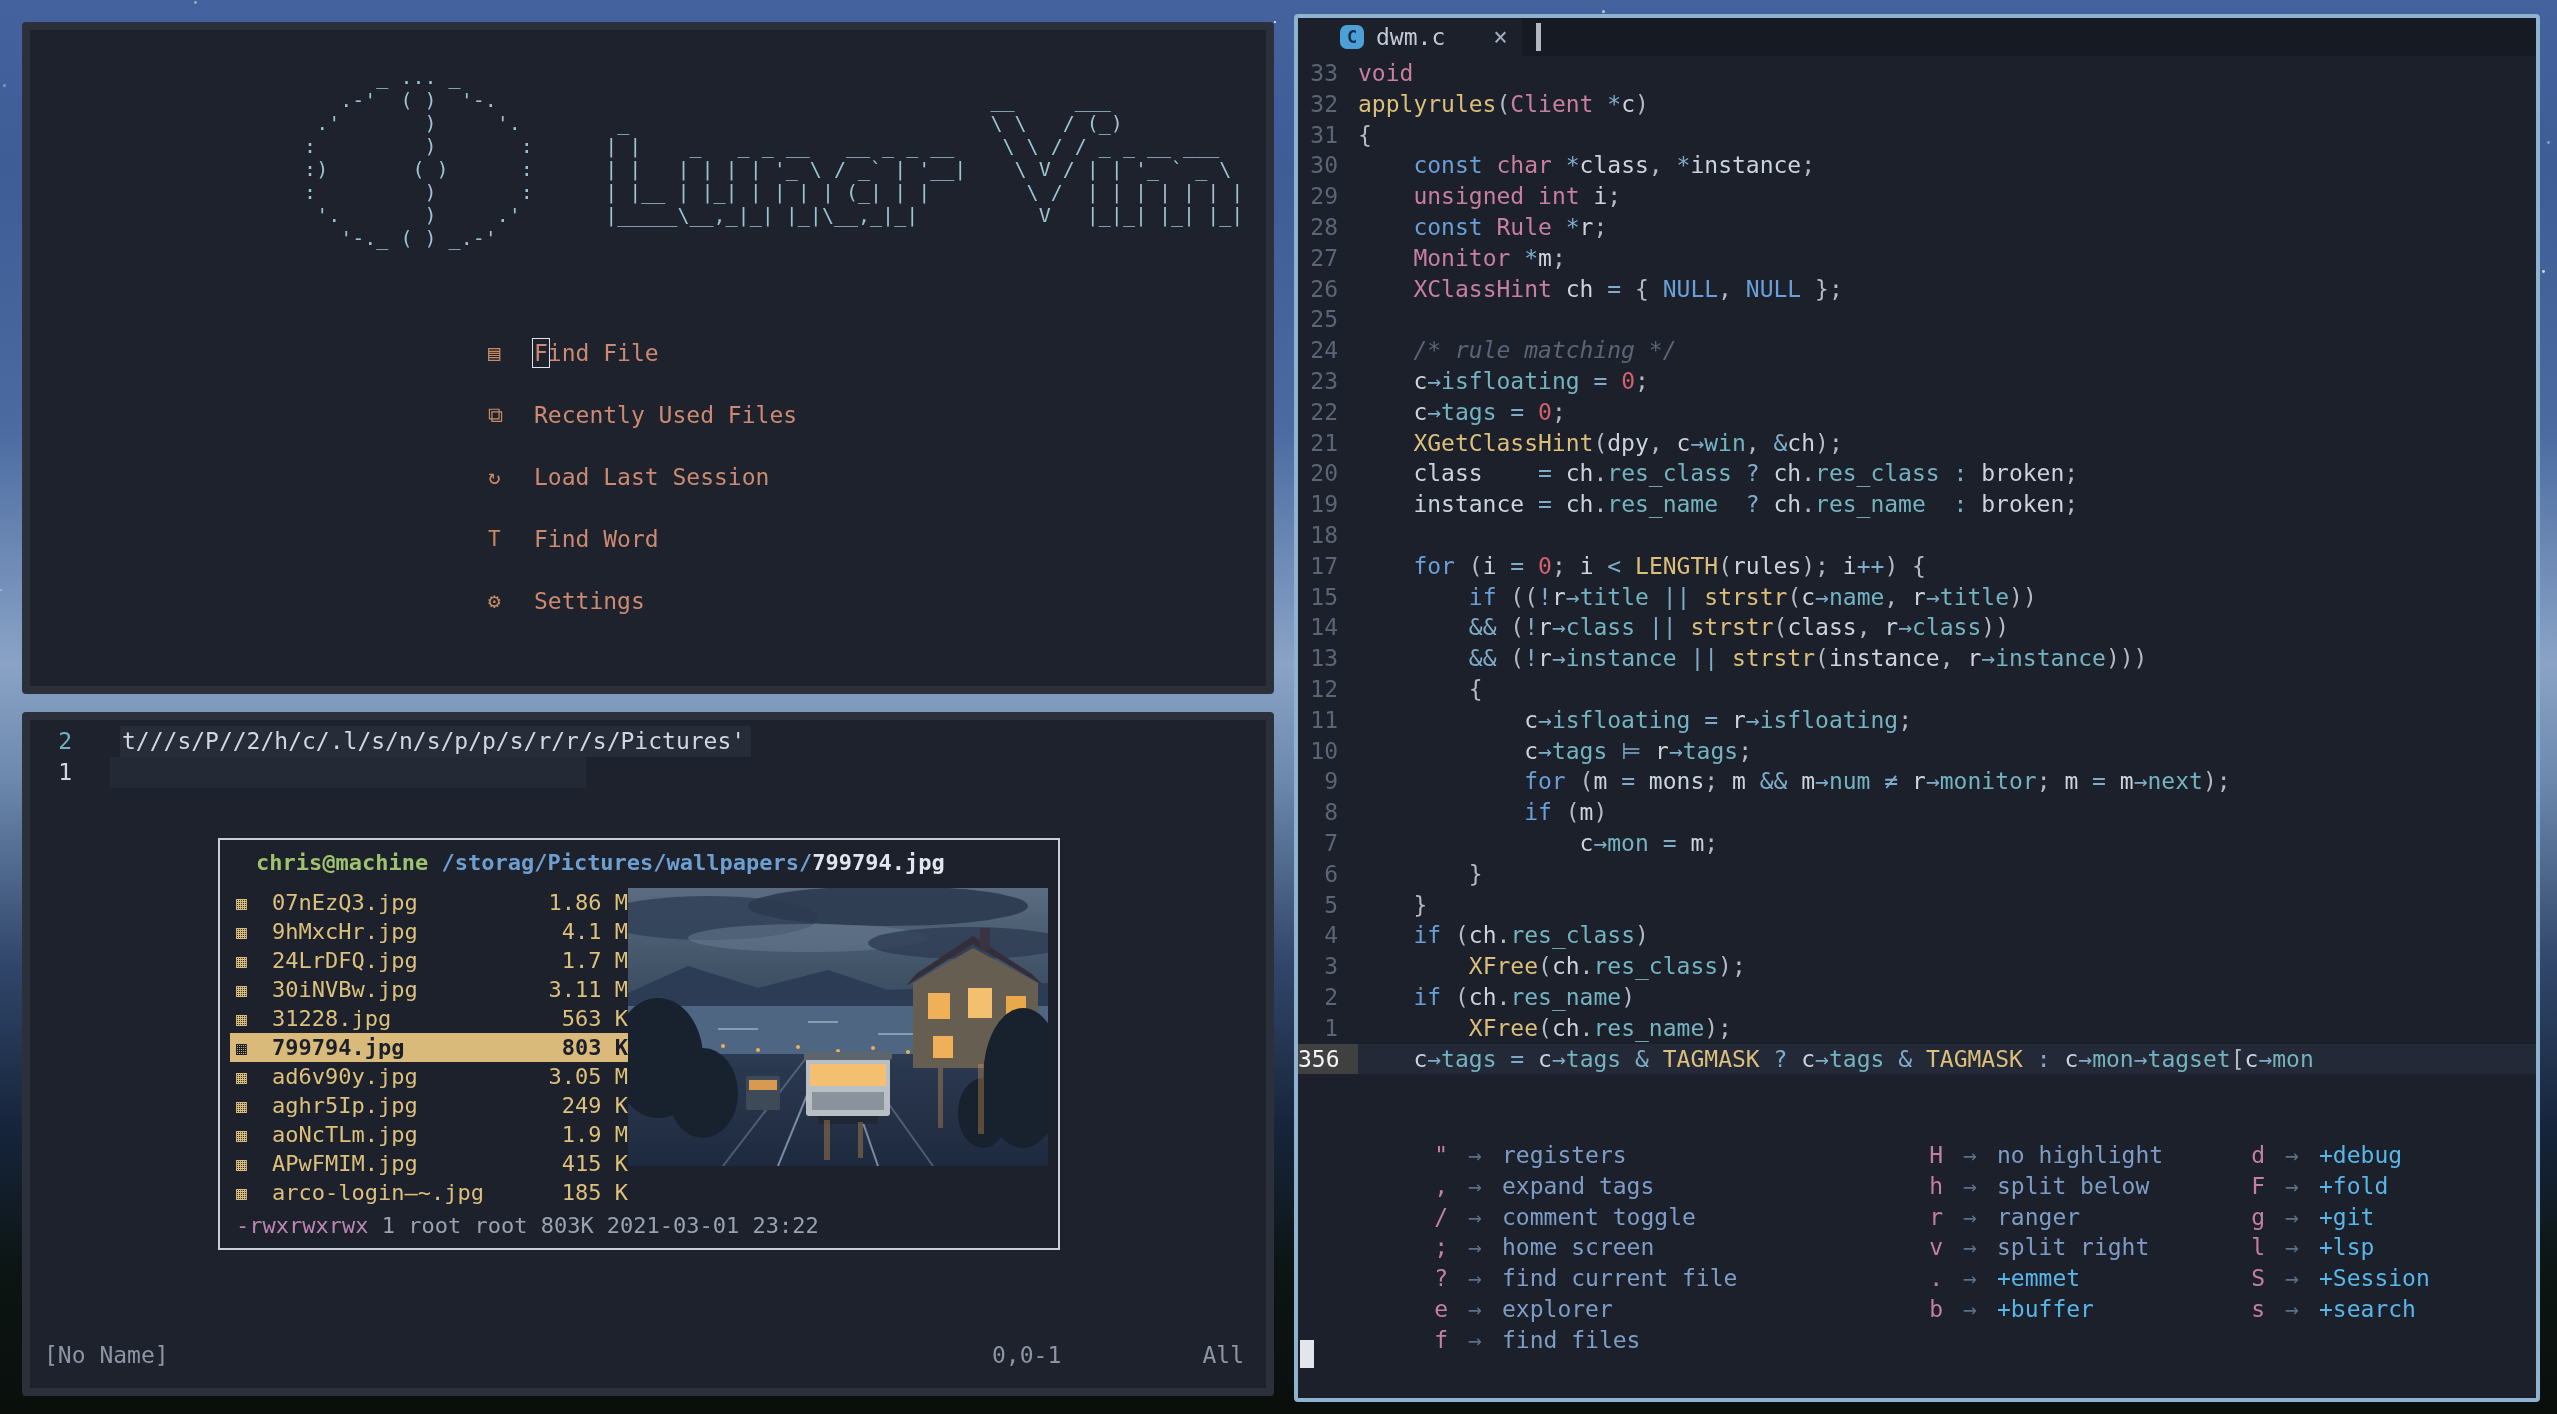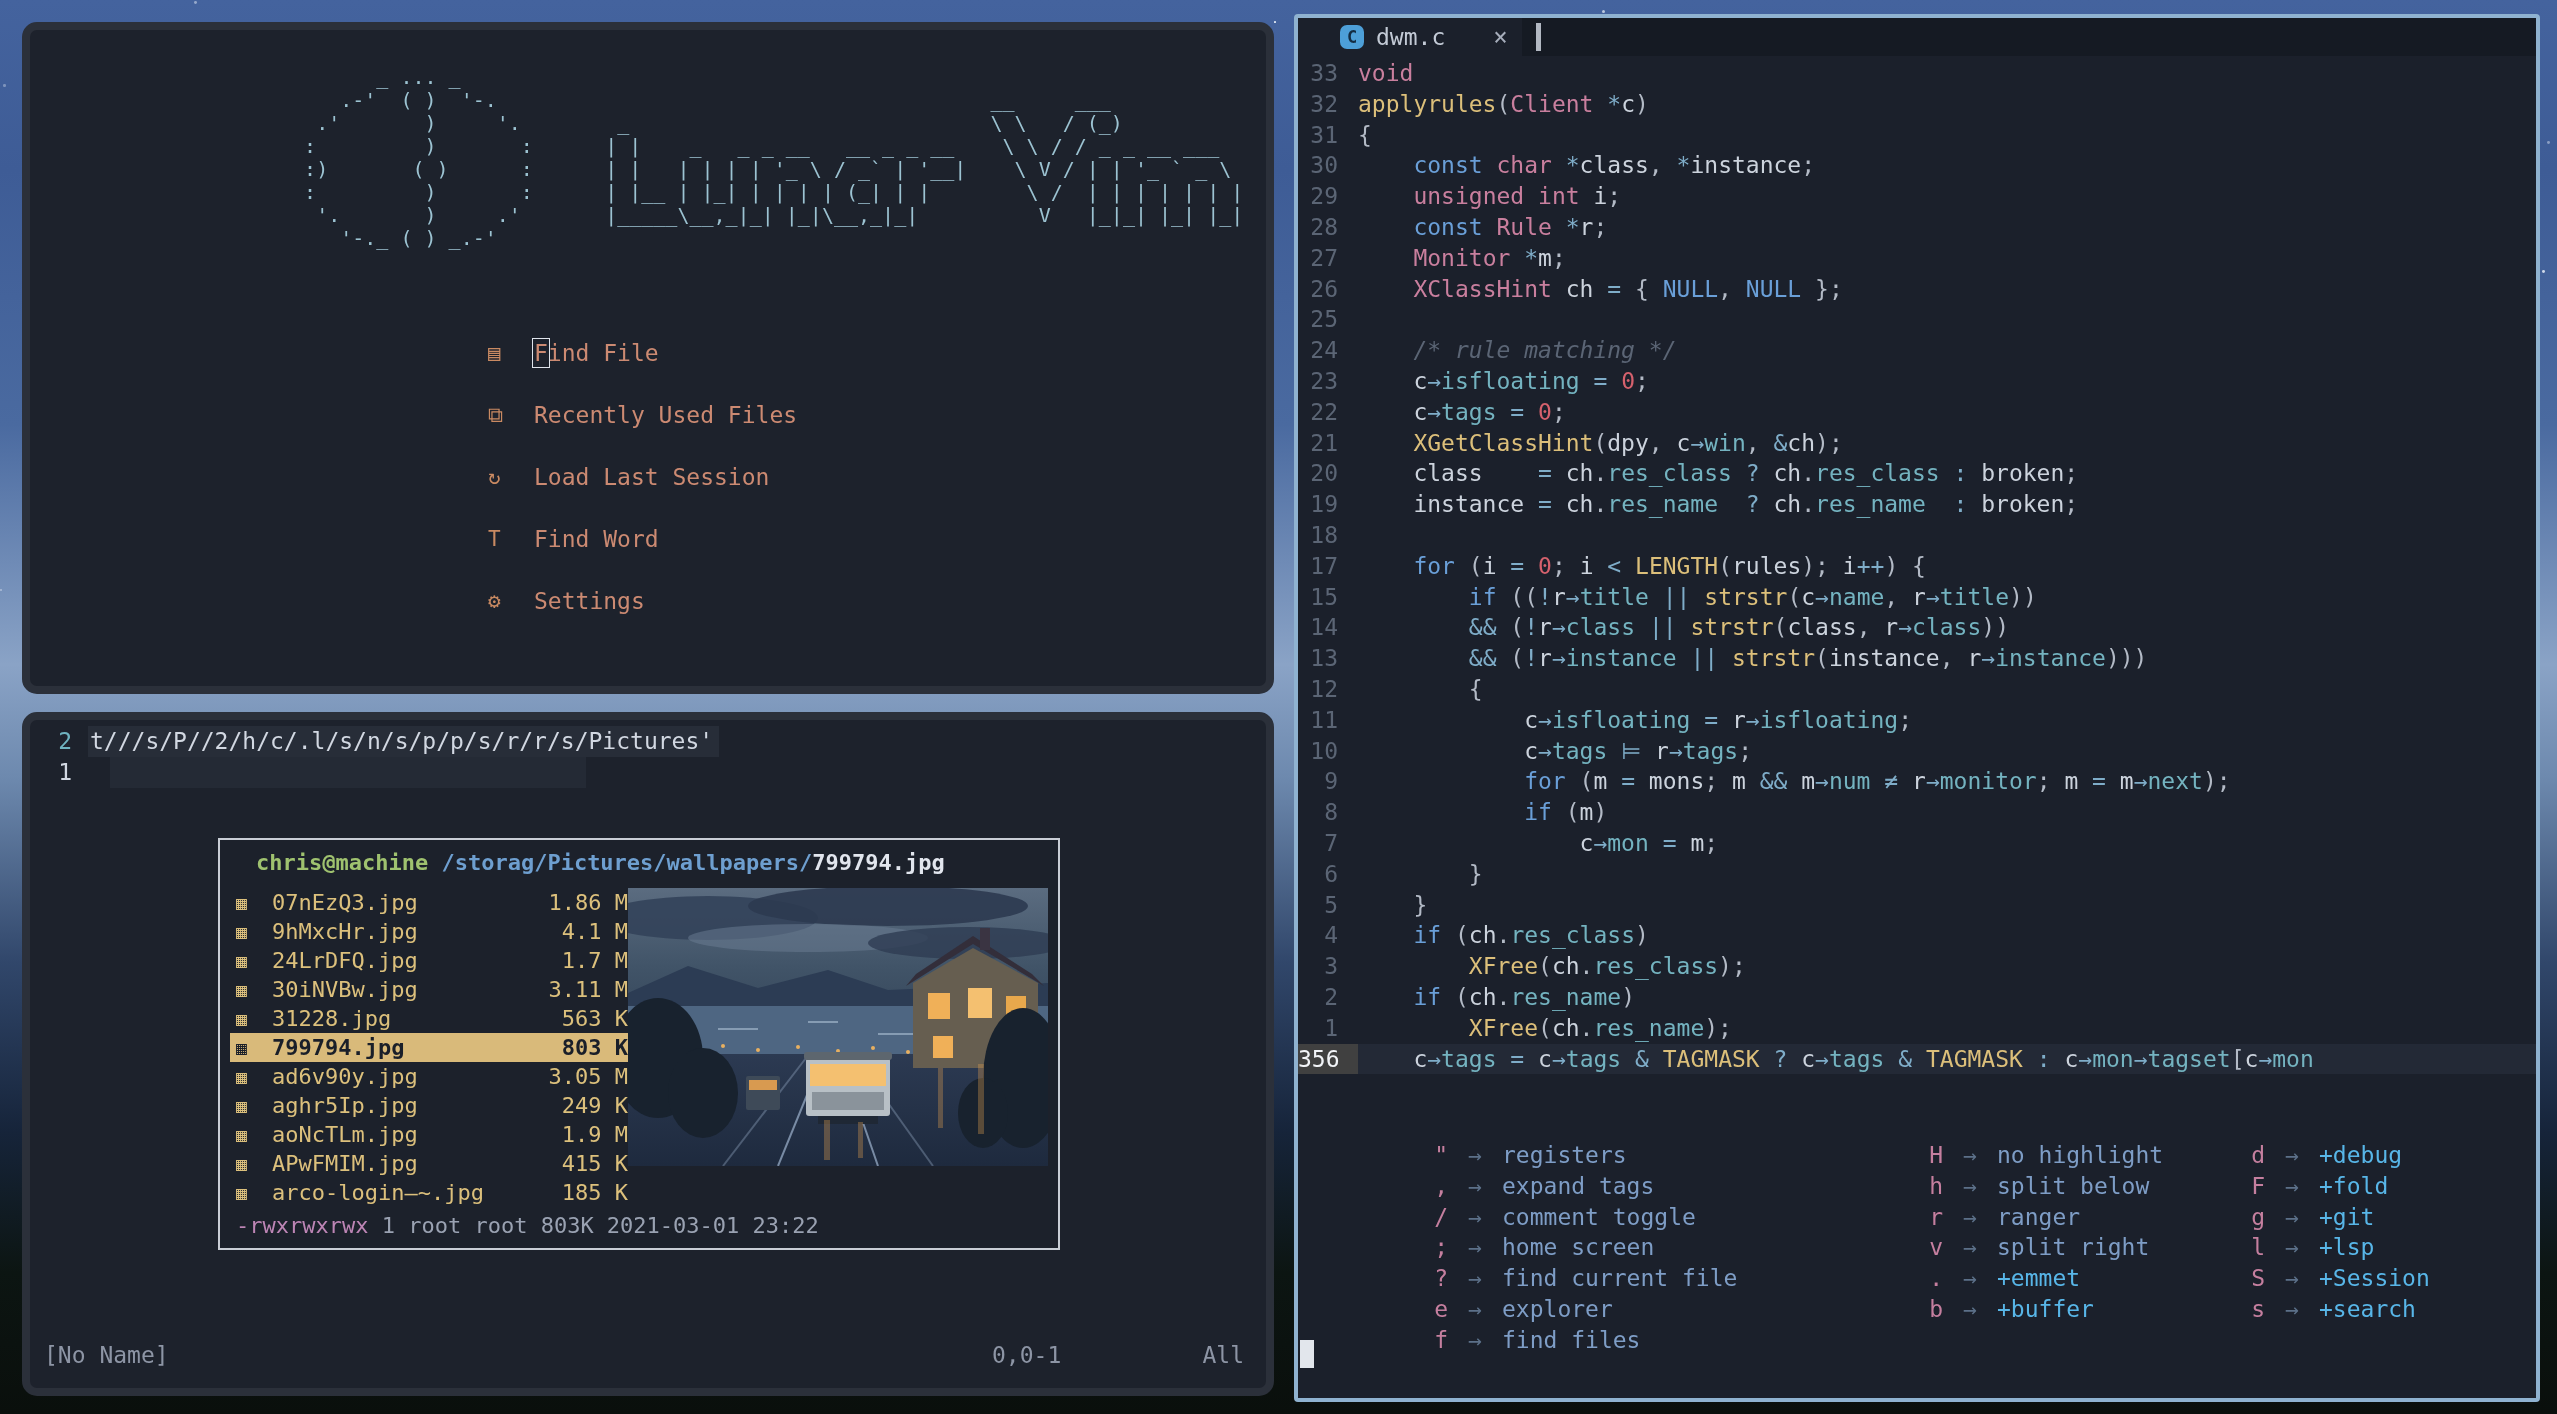--- a/index.html
+++ b/index.html
@@ -4,21 +4,21 @@
 <style>
   * { margin:0; padding:0; box-sizing:border-box; }
   html,body { width:2557px; height:1414px; overflow:hidden; background:#0a0f0c;
               font-family:"DejaVu Sans Mono", monospace; }
   .desktop { position:relative; width:2557px; height:1414px;
     background:linear-gradient(180deg,#44639e 0%,#3e5c96 12%,#4a6aa0 30%,#8aa3c6 47%,
                #6d89ae 55%,#31476b 68%,#16243a 80%,#0c1512 90%,#0a0f0c 100%); }
   .star { position:absolute; background:#e8eef8; border-radius:50%; }
 
   
-  .win { position:absolute; background:#1d222c; border:8px solid #2b303a; border-radius:15px; }
+  .win { position:absolute; background:#1d222c; border:8px solid #2b303a; border-radius:4px; }
   #win-a { left:22px; top:22px;  width:1252px; height:672px; }
   #win-b { left:22px; top:712px; width:1252px; height:684px; }
   #win-c { left:1294px; top:14px; width:1246px; height:1388px;
            background:#1b202b; border:4px solid #8fb2d0; border-radius:4px; }
 
   
   .lv-art { position:absolute; left:238px; top:36px; white-space:pre;
             font-size:20px; line-height:23px; color:#9cc3d2; }
   .lv-menu { position:absolute; left:458px; top:308px; }
   .lv-item { display:flex; align-items:center; height:30px; margin-bottom:32px;
@@ -30,21 +30,21 @@
   .lv-cursorblk { width:13px; height:30px; background:#5f9cd8; }
   .lv-status-right { margin-left:auto; padding-right:46px; display:flex; gap:72px;
                      font-size:23px; color:#8a93a5; }
 
   
   .scratch { position:absolute; left:0; top:6px; width:100%;
              font-size:23px; line-height:31px; }
   .s-row { display:flex; height:31px; white-space:pre; }
   .s-num { width:58px; text-align:right; padding-right:16px; flex:none; }
   .s-num.blue { color:#6fb3c0; } .s-num.white { color:#d2d8e2; }
-  .s-text-hl { background:#272d38; color:#d2d8e2; padding:0 6px 0 2px; }
+  .s-text-hl { background:#272d38; color:#d2d8e2; padding:0 6px 0 2px;margin-left:32px; }
   .s-strip { width:476px; height:31px; background:#242a35; margin-left:22px; }
 
   .fm-popup { position:absolute; left:188px; top:118px; width:842px; height:412px;
               border:2px solid #c9ced6; background:#1c212b; font-size:22px; line-height:29px; }
   .fm-title { padding:8px 0 6px 36px; font-weight:bold; white-space:pre; }
   .fm-user { color:#9fc26f; } .fm-path { color:#6e9fd0; } .fm-file { color:#e2e6ee; }
   .fm-rows { position:absolute; left:10px; top:48px; width:404px; }
   .fm-row { display:flex; align-items:center; height:29px; color:#dcc07c; padding:0 6px; }
   .fm-row.sel { background:#d9ba7a; color:#1a1f29; font-weight:bold; }
   .fm-ficon { width:36px; font-size:18px; }

